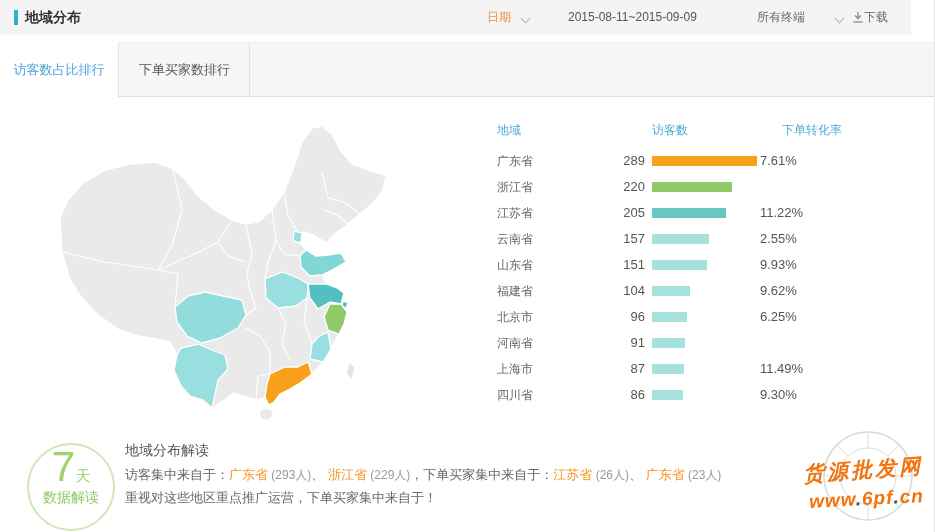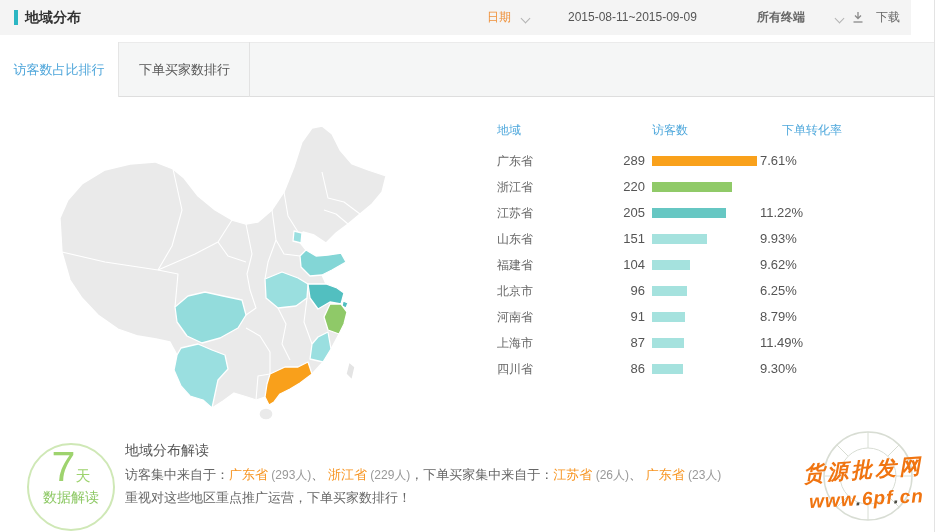--- a/index.html
+++ b/index.html
@@ -9,22 +9,22 @@
           border-right:1px solid #e3e3e3; }
 
   
   .topbar { position:absolute; left:0; top:0; width:911px; height:35px; background:#f4f4f4; }
   .title-wrap { position:absolute; left:14px; top:0; height:35px; display:flex; align-items:center; }
   .title-marker { display:inline-block; width:4px; height:15px; background:#2cb6c3; margin-right:7px; }
   .page-title { font-size:14px; font-weight:bold; color:#333; }
   .f-item { position:absolute; top:0; height:35px; line-height:35px; font-size:12px; color:#666; cursor:pointer; }
   .f-date-label { left:487px; color:#ef913a;text-align:center; }
   .f-range { left:568px; color:#555; cursor:default; }
-  .f-terminal { left:757px;font-weight:bold; }
-  .f-download { left:852px; display:flex; align-items:center; gap:12px; }
+  .f-terminal { left:757px; }
+  .f-download { left:852px; display:flex; align-items:center; gap:0; }
   .caret { position:absolute; top:15px; width:7px; height:7px; border-right:1px solid #b3b3b3;
            border-bottom:1px solid #b3b3b3; transform:rotate(45deg); }
   .caret1 { left:522px; } .caret2 { left:836px; }
 
   
   .tabstrip { position:absolute; left:0; top:42px; width:935px; height:55px; }
   .strip-bg { position:absolute; left:119px; right:0; top:0; bottom:0; background:#f5f6f6;
               border-top:1px solid #ebebeb; border-bottom:1px solid #dedede; }
   .tab { position:absolute; top:0; height:55px; line-height:55px; text-align:center; font-size:13px; cursor:pointer; }
   .tab-active { left:0; width:119px; background:#fff; color:#4da5da; border-right:1px solid #e5e5e5; }
@@ -152,20 +152,28 @@
       </div>
       <div class="trow">
         <span class="c-region">江苏省</span>
         <span class="c-num">205</span>
         <span class="c-barbox">
           <span class="c-bar" style="display:block;width:74px;background:#66c7c3"></span>
         </span>
         <span class="c-pct">11.22%</span>
       </div>
       <div class="trow">
+        <span class="c-region">云南省</span>
+        <span class="c-num">157</span>
+        <span class="c-barbox">
+          <span class="c-bar" style="display:block;width:57px;background:#a5e2de"></span>
+        </span>
+        <span class="c-pct">2.55%</span>
+      </div>
+      <div class="trow">
         <span class="c-region">山东省</span>
         <span class="c-num">151</span>
         <span class="c-barbox">
           <span class="c-bar" style="display:block;width:55px;background:#a5e2de"></span>
         </span>
         <span class="c-pct">9.93%</span>
       </div>
       <div class="trow">
         <span class="c-region">福建省</span>
         <span class="c-num">104</span>
@@ -181,21 +189,20 @@
           <span class="c-bar" style="display:block;width:35px;background:#a5e2de"></span>
         </span>
         <span class="c-pct">6.25%</span>
       </div>
       <div class="trow">
         <span class="c-region">河南省</span>
         <span class="c-num">91</span>
         <span class="c-barbox">
           <span class="c-bar" style="display:block;width:33px;background:#a5e2de"></span>
         </span>
-        <span class="c-pct">8.79%</span>
       </div>
       <div class="trow">
         <span class="c-region">上海市</span>
         <span class="c-num">87</span>
         <span class="c-barbox">
           <span class="c-bar" style="display:block;width:32px;background:#a5e2de"></span>
         </span>
         <span class="c-pct">11.49%</span>
       </div>
       <div class="trow">
@@ -209,21 +216,21 @@
     </div>
 
   <div class="badge-circle">
     <div class="badge-top">
       <span class="badge-days">7</span><span class="badge-unit">天</span>
     </div>
     <div class="badge-caption">数据解读</div>
   </div>
   <div class="insight-heading">地域分布解读</div>
   <div class="insight-line1"><span>访客集中来自于：</span><span class="seg-link">广东省</span><span class="seg-count"> (293人)</span><span>、 </span><span class="seg-link">浙江省</span><span class="seg-count"> (229人)</span><span>，下单买家集中来自于：</span><span class="seg-link">江苏省</span><span class="seg-count"> (26人)</span><span>、 </span><span class="seg-link">广东省</span><span class="seg-count"> (23人)</span></div>
-  <div class="insight-line2">重视对这些地区重点推广运营，下单买家数排行！</div>
+  <div class="insight-line2">重视对这些地区重点推广运营，下单买家集中来自于！</div>
 
   <div class="watermark">
     <svg class="seal" width="96" height="96" viewBox="0 0 96 96">
       <circle cx="48" cy="48" r="44" fill="none" stroke="#a9b4a0" stroke-width="1.5"></circle>
       <circle cx="48" cy="48" r="28" fill="none" stroke="#a9b4a0" stroke-width="1"></circle>
       <g stroke="#a9b4a0" stroke-width="1">
         <path d="M48,4 L48,20 M48,76 L48,92 M4,48 L20,48 M76,48 L92,48 M17,17 L28,28 M68,68 L79,79 M79,17 L68,28 M28,68 L17,79"></path>
       </g>
     </svg>
     <div class="wm-line1">货源批发网</div>

